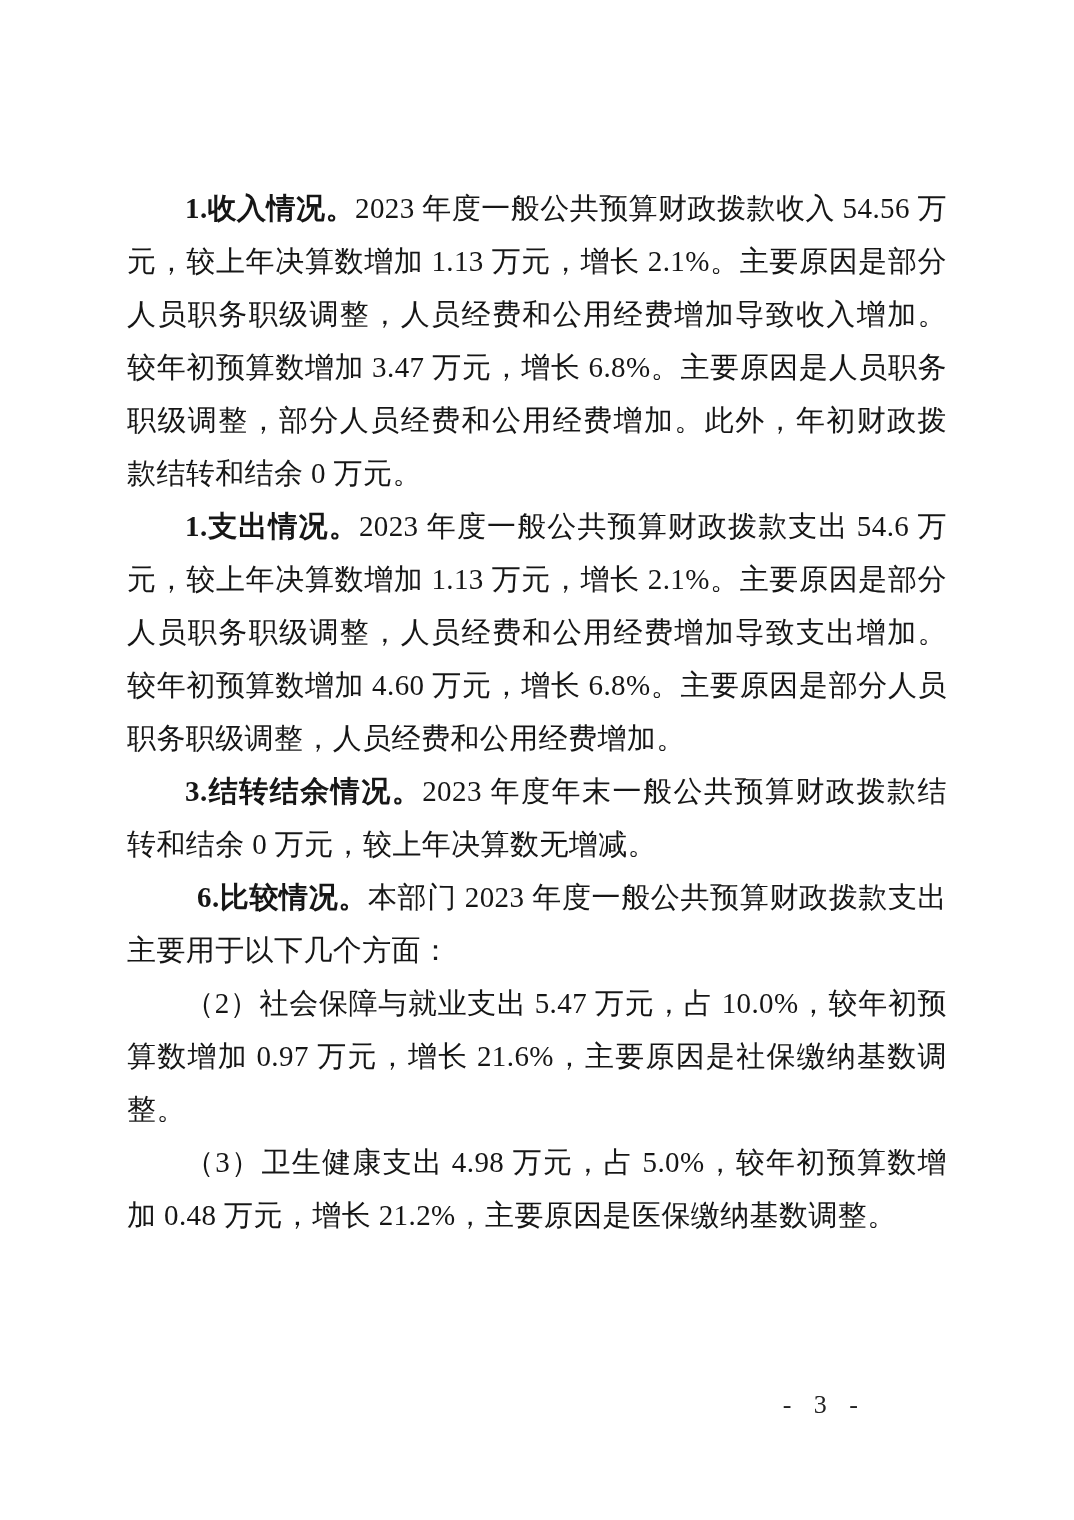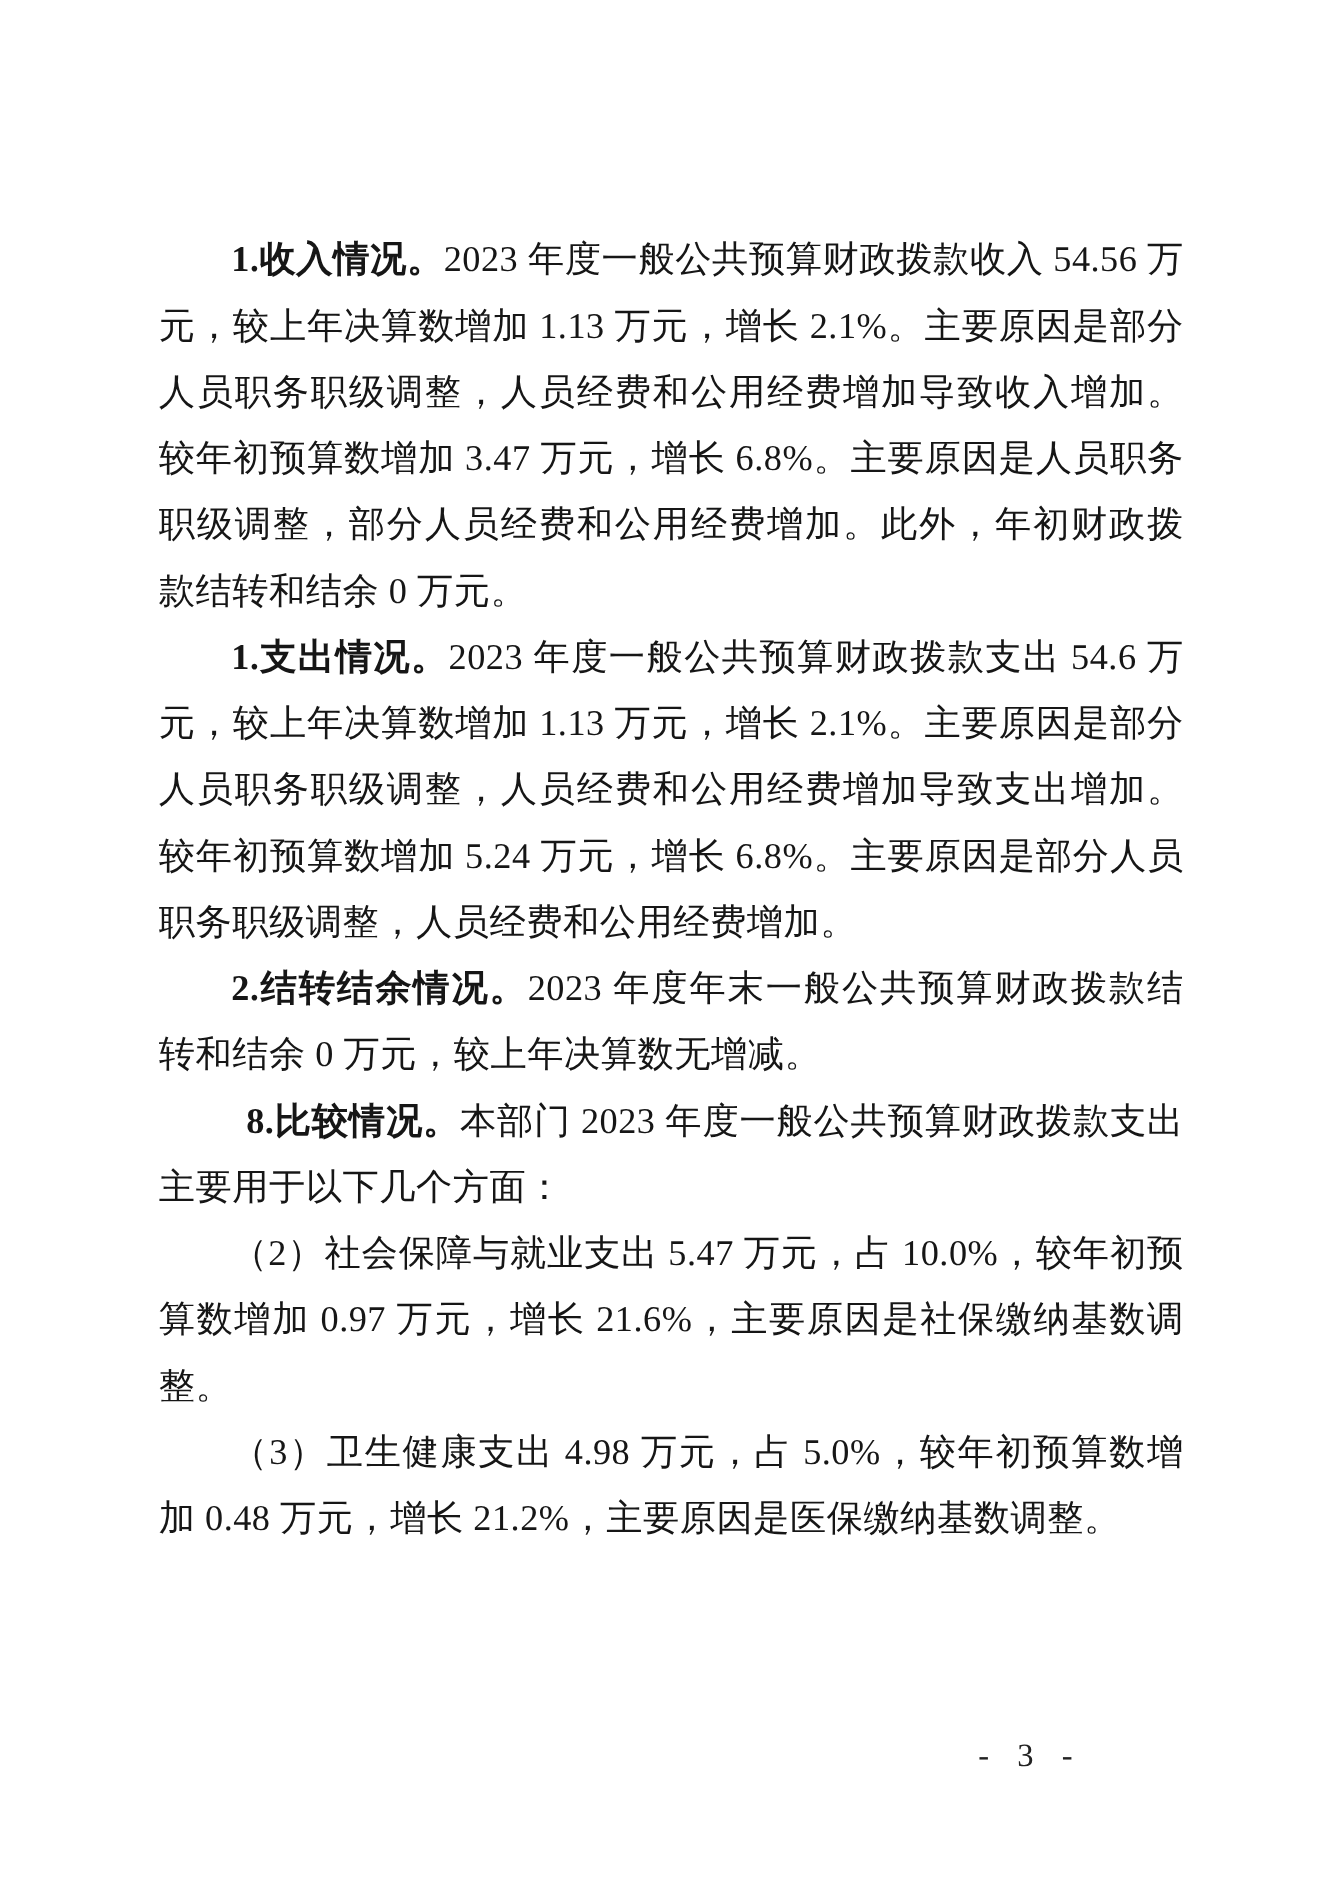--- a/index.html
+++ b/index.html
@@ -51,25 +51,25 @@
   }
 </style>
 </head>
 <body>
 
 <div class="page">
   <div class="content">
 
     <p class="para"><span class="lead">1.收入情况。</span><span>2023 年度一般公共预算财政拨款收入 54.56 万元，较上年决算数增加 1.13 万元，增长 2.1%。主要原因是部分人员职务职级调整，人员经费和公用经费增加导致收入增加。较年初预算数增加 3.47 万元，增长 6.8%。主要原因是人员职务职级调整，部分人员经费和公用经费增加。此外，年初财政拨款结转和结余 0 万元。</span></p>
 
-    <p class="para"><span class="lead">1.支出情况。</span><span>2023 年度一般公共预算财政拨款支出 54.6 万元，较上年决算数增加 1.13 万元，增长 2.1%。主要原因是部分人员职务职级调整，人员经费和公用经费增加导致支出增加。较年初预算数增加 5.24 万元，增长 6.8%。主要原因是部分人员职务职级调整，人员经费和公用经费增加。</span></p>
+    <p class="para"><span class="lead">1.支出情况。</span><span>2023 年度一般公共预算财政拨款支出 54.6 万元，较上年决算数增加 1.13 万元，增长 2.1%。主要原因是部分人员职务职级调整，人员经费和公用经费增加导致支出增加。较年初预算数增加 4.60 万元，增长 6.8%。主要原因是部分人员职务职级调整，人员经费和公用经费增加。</span></p>
 
-    <p class="para"><span class="lead">2.结转结余情况。</span><span>2023 年度年末一般公共预算财政拨款结转和结余 0 万元，较上年决算数无增减。</span></p>
+    <p class="para"><span class="lead">3.结转结余情况。</span><span>2023 年度年末一般公共预算财政拨款结转和结余 0 万元，较上年决算数无增减。</span></p>
 
-    <p class="para indent-lg"><span class="lead">8.比较情况。</span><span>本部门 2023 年度一般公共预算财政拨款支出主要用于以下几个方面：</span></p>
+    <p class="para indent-lg"><span class="lead">6.比较情况。</span><span>本部门 2023 年度一般公共预算财政拨款支出主要用于以下几个方面：</span></p>
 
 
     <p class="para"><span>（2）社会保障与就业支出 5.47 万元，占 10.0%，较年初预算数增加 0.97 万元，增长 21.6%，主要原因是社保缴纳基数调整。</span></p>
 
     <p class="para"><span>（3）卫生健康支出 4.98 万元，占 5.0%，较年初预算数增加 0.48 万元，增长 21.2%，主要原因是医保缴纳基数调整。</span></p>
 
   </div>
 
   <div class="footer">- 3 -</div>
 </div>

